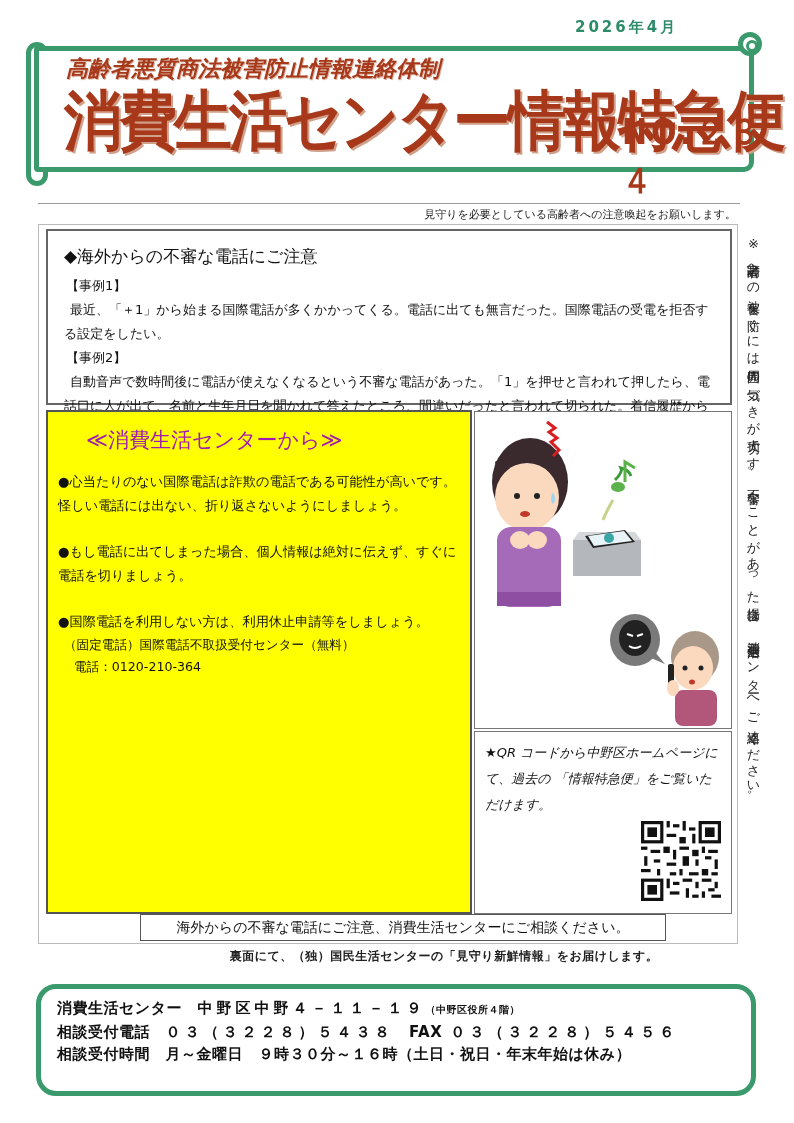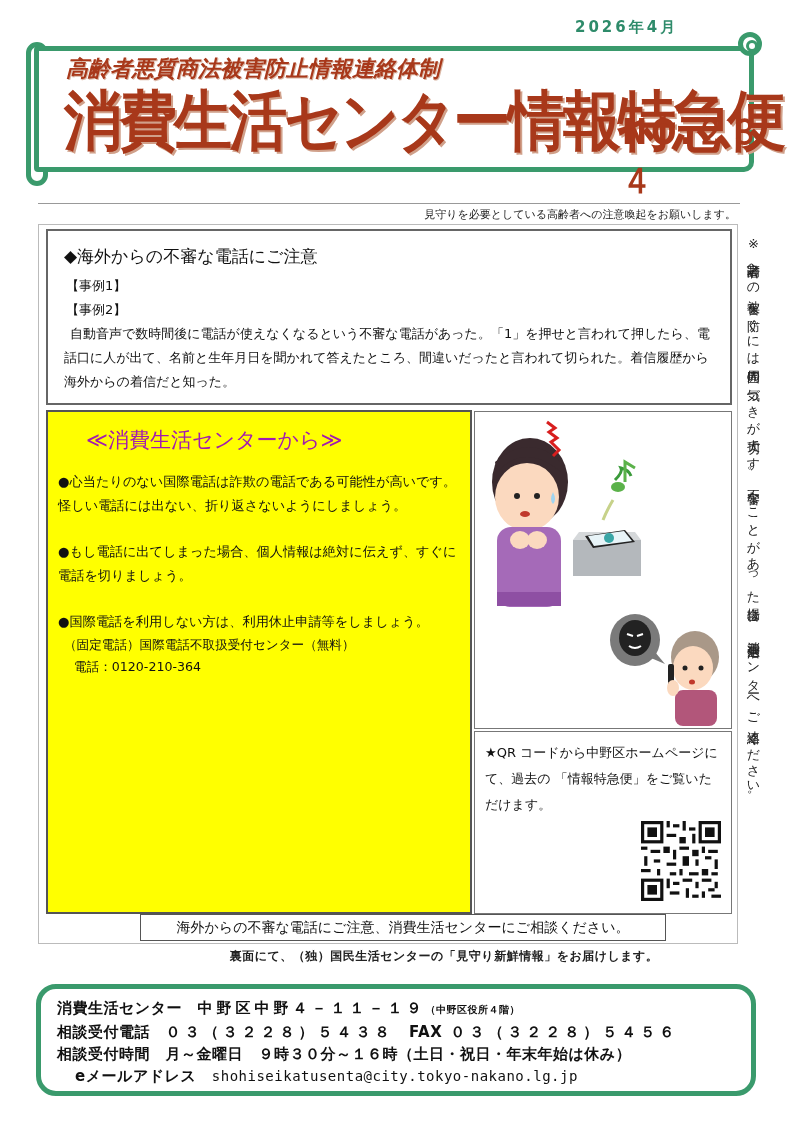--- a/index.html
+++ b/index.html
@@ -31,21 +31,21 @@
     .case-text { flex: 1; text-indent: 6px; }
 
     .yellow-box { position: absolute; left: 46px; top: 410px; width: 426px; height: 504px; background: #ffff00; border: 2px solid #555; padding: 14px 10px; }
     .yb-title { font-size: 21px; font-weight: normal; color: #a21caf; padding-left: 28px; margin-bottom: 16px; }
     .yb-para { font-size: 13.2px; line-height: 24px; color: #111; margin-bottom: 22px; }
     .yb-sub { font-size: 12.6px; line-height: 22px; color: #111; padding-left: 6px; }
     .yb-sub.indent { padding-left: 16px; }
 
     .image-box { position: absolute; left: 474px; top: 411px; width: 258px; height: 318px; border: 1px solid #777; background: #fff; }
     .qr-box { position: absolute; left: 474px; top: 731px; width: 258px; height: 183px; border: 1px solid #777; background: #fff; padding: 8px 10px; }
-    .qr-text { font-size: 13px; line-height: 26px; color: #111; }
+    .qr-text { font-size: 13px; line-height: 26px; color: #111; font-style: italic; }
     .qr-code { position: absolute; right: 10px; bottom: 12px; width: 80px; height: 80px; }
 
     .consult-banner { position: absolute; left: 140px; top: 914px; width: 526px; height: 27px; border: 1px solid #555; background: #fff; font-size: 14px; text-align: center; line-height: 25px; }
 
     .reverse-note { position: absolute; left: 0; width: 794px; top: 948px; text-align: center; font-size: 12px; font-weight: bold; color: #222; letter-spacing: 0.5px; margin-left: 47px; }
 
     .vertical-note { position: absolute; left: 744px; top: 236px; width: 18px; writing-mode: vertical-rl; font-size: 13px; line-height: 18px; color: #222; letter-spacing: 1.5px; }
 
     .contact-box { position: absolute; left: 36px; top: 984px; width: 720px; height: 112px; border: 5px solid #3a9a6c; border-radius: 20px; background: #fff; padding: 8px 16px; }
     .contact-line { font-size: 15px; font-weight: bold; line-height: 22px; color: #111; white-space: nowrap; letter-spacing: 0.5px; }
@@ -71,20 +71,21 @@
 
 <div class="top-rule"></div>
 <div class="notice">見守りを必要としている高齢者への注意喚起をお願いします。</div>
 
 <div class="outer-box"></div>
 
 <section class="case-box">
   <div class="case-heading">◆海外からの不審な電話にご注意</div>
   <div class="case-row">
     <div class="case-label">【事例1】</div>
+    <div class="case-text">最近、「＋1」から始まる国際電話が多くかかってくる。電話に出ても無言だった。国際電話の受電を拒否する設定をしたい。</div>
   </div>
   <div class="case-row">
     <div class="case-label">【事例2】</div>
     <div class="case-text">自動音声で数時間後に電話が使えなくなるという不審な電話があった。「1」を押せと言われて押したら、電話口に人が出て、名前と生年月日を聞かれて答えたところ、間違いだったと言われて切られた。着信履歴から海外からの着信だと知った。</div>
   </div>
 </section>
 
 <section class="yellow-box">
   <div class="yb-title">≪消費生活センターから≫</div>
   <p class="yb-para">●心当たりのない国際電話は詐欺の電話である可能性が高いです。怪しい電話には出ない、折り返さないようにしましょう。</p>
@@ -213,16 +214,13 @@
 <section class="contact-box">
   <div class="contact-line">
     <span>消費生活センター</span> <span class="wide">中野区中野４－１１－１９</span><small>（中野区役所４階）</small>
   </div>
   <div class="contact-line">
     <span>相談受付電話</span> <span class="wide">０３（３２２８）５４３８</span> <span>FAX</span> <span class="wide">０３（３２２８）５４５６</span>
   </div>
   <div class="contact-line">
     <span>相談受付時間</span> <span>月～金曜日　９時３０分～１６時（土日・祝日・年末年始は休み）</span>
   </div>
-  <div class="contact-line email">
-    <span>eメールアドレス</span> <span style="font-weight:normal;font-family:'DejaVu Sans Mono', monospace;font-size:14px;">shohiseikatusenta@city.tokyo-nakano.lg.jp</span>
-  </div>
 </section>
 
 </body></html>

